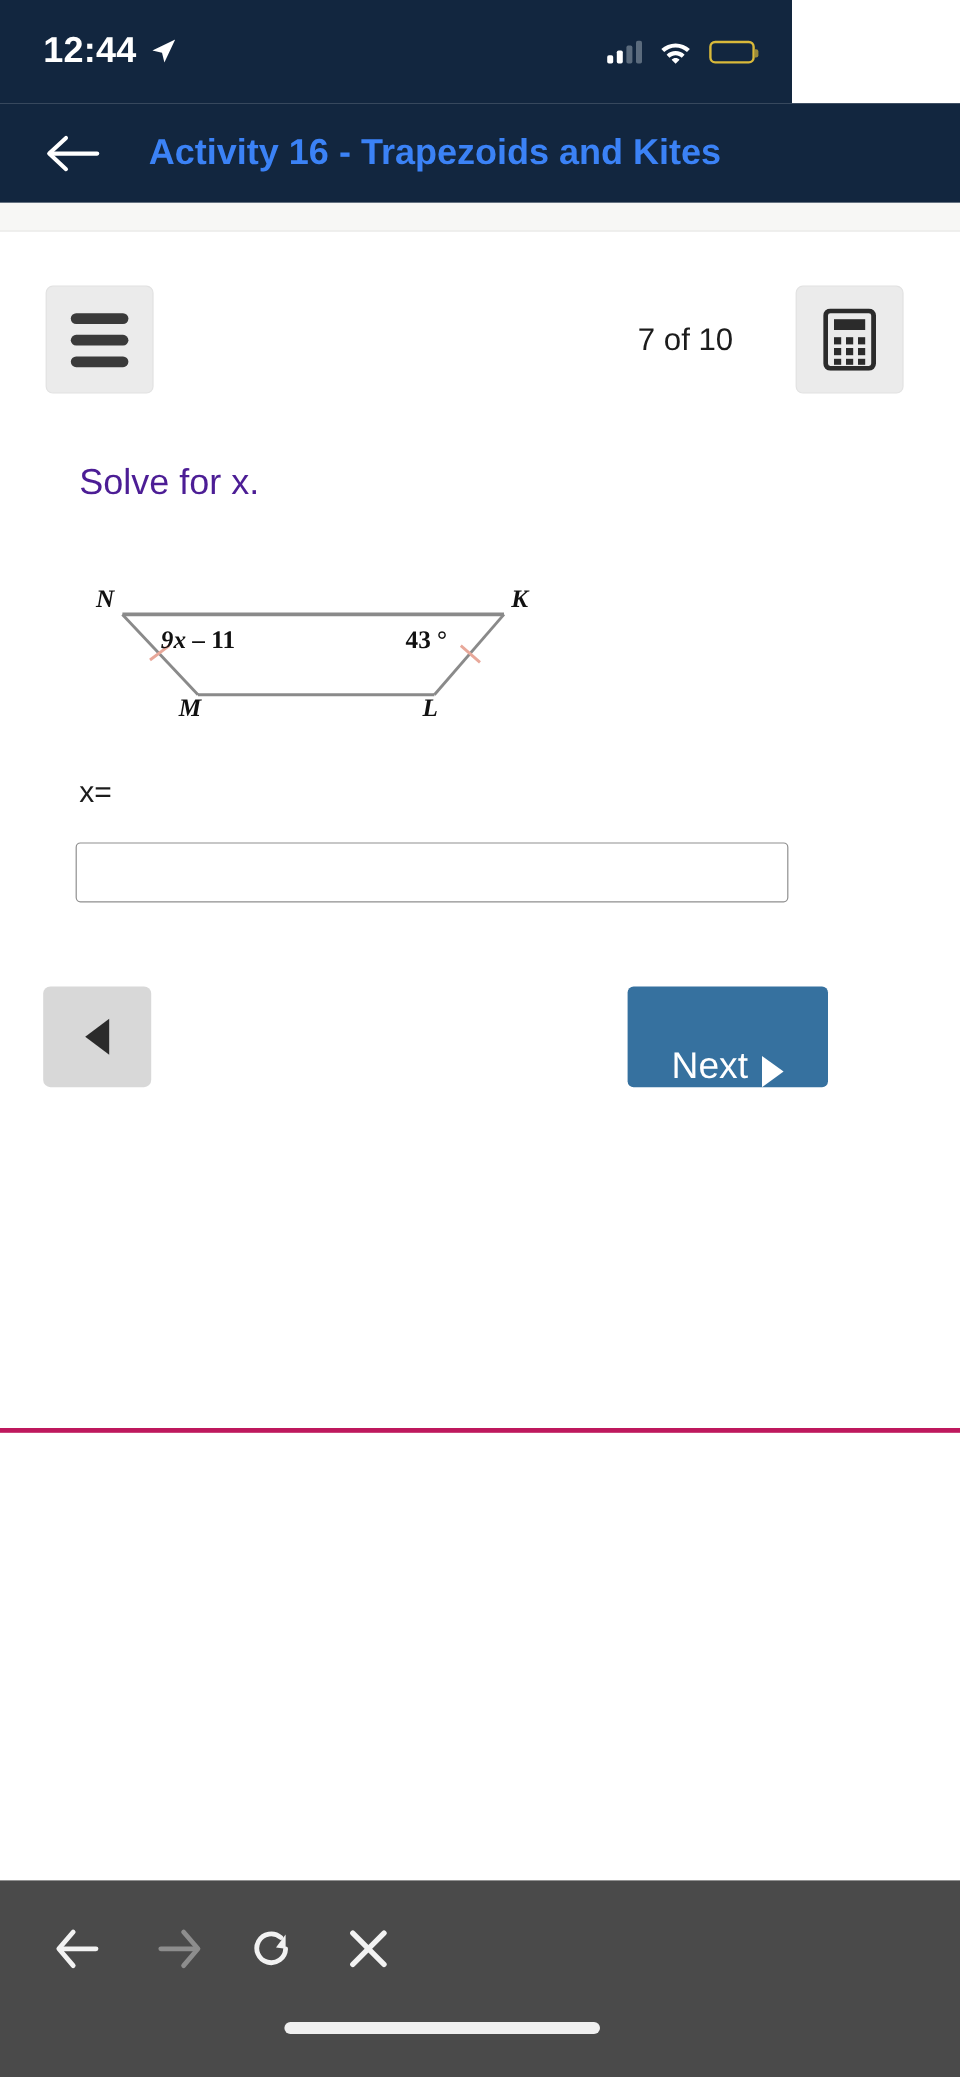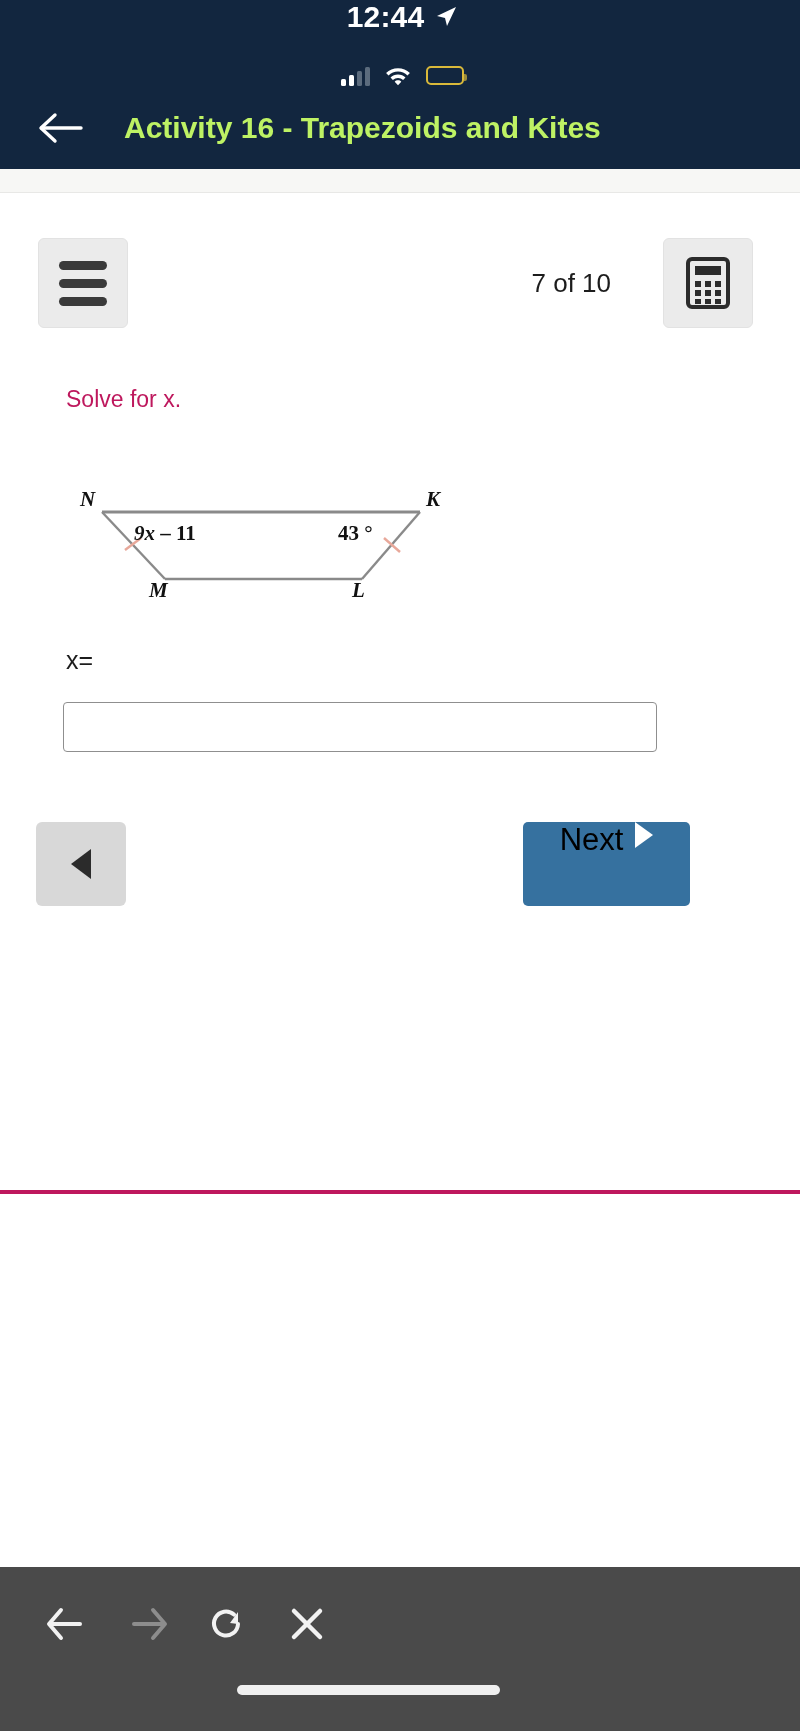--- a/index.html
+++ b/index.html
@@ -16,28 +16,27 @@
     position: relative;
     width: 800px;
     height: 1731px;
     background: #ffffff;
   }
 
   
   .statusbar {
     position: absolute;
     top: 0; left: 0;
-    width: 800px;
+    width: 660px;
     height: 86px;
     background: #12263f;
     display: flex;
     align-items: center;
     justify-content: space-between;
     padding: 0 31px 0 36px;
-    flex-direction: column;
   }
   .status-left {
     display: flex;
     align-items: center;
     gap: 10px;
   }
   .status-time {
     color: #ffffff;
     font-size: 30px;
     font-weight: 600;
@@ -94,21 +93,21 @@
     top: 86px; left: 0;
     width: 800px;
     height: 83px;
     background: #12263f;
     display: flex;
     align-items: center;
     padding-left: 38px;
   }
   .back-arrow { width: 46px; height: 32px; display: block; flex: 0 0 auto; }
   .title-text {
-    color: #bef264;
+    color: #3b82f6;
     font-size: 30px;
     font-weight: 600;
     margin-left: 40px;
     white-space: nowrap;
   }
 
   
   .strip {
     position: absolute;
     top: 169px; left: 0;
@@ -166,22 +165,22 @@
     justify-content: flex-end;
     padding-right: 52px;
     font-size: 26px;
     color: #1c1c1c;
   }
 
   
   .question {
     position: absolute;
     top: 192px; left: 66px;
-    font-size: 23px;
-    color: #be185d;
+    font-size: 30px;
+    color: #4c1d95;
   }
 
   
   .diagram {
     position: absolute;
     top: 290px; left: 62px;
     width: 400px; height: 115px;
   }
   .diagram svg { display: block; width: 400px; height: 115px; }
 
@@ -227,25 +226,25 @@
     border-bottom: 15px solid transparent;
     border-right: 20px solid #2b2b2b;
   }
   .next-btn {
     position: absolute;
     top: 628px; left: 523px;
     width: 167px; height: 84px;
     background: #36719f;
     border: none;
     border-radius: 5px;
-    color: #000000;
+    color: #ffffff;
     font-family: "Liberation Sans", sans-serif;
     font-size: 31px;
     display: flex;
-    align-items: flex-start;
+    align-items: flex-end;
     justify-content: center;
     gap: 12px;
     cursor: pointer;
   }
   .tri-right {
     width: 0; height: 0;
     border-top: 13px solid transparent;
     border-bottom: 13px solid transparent;
     border-left: 18px solid #ffffff;
   }

